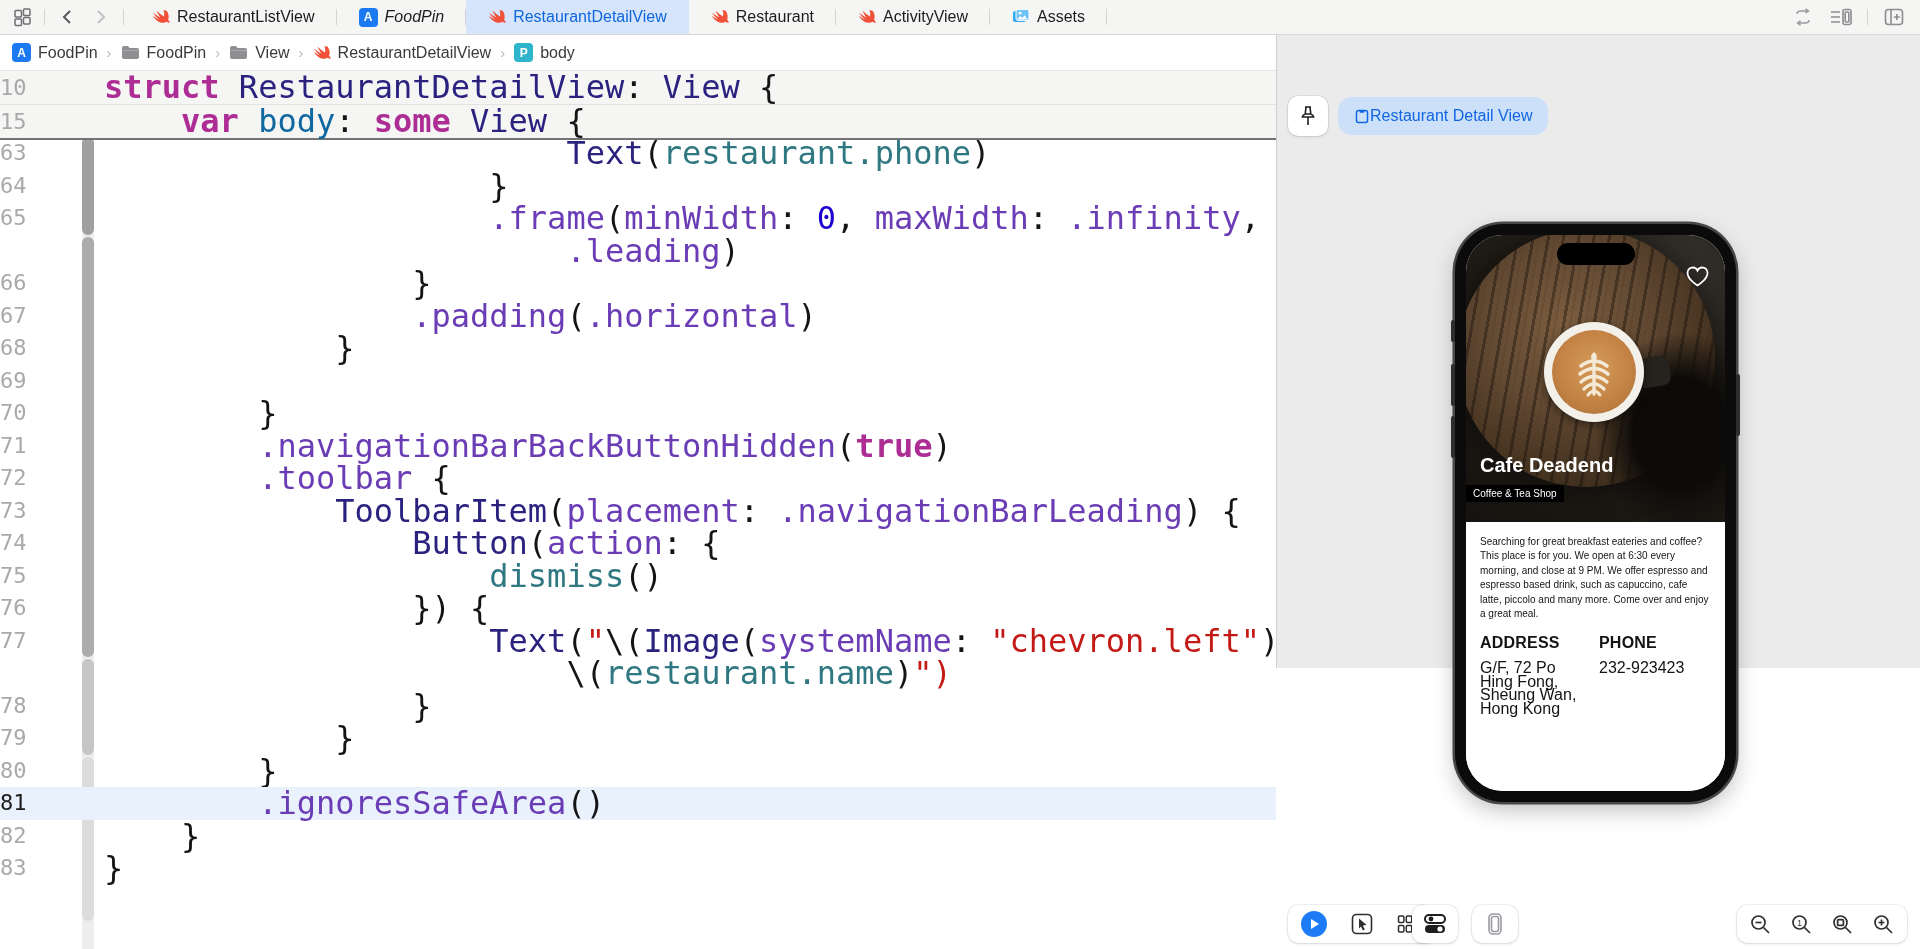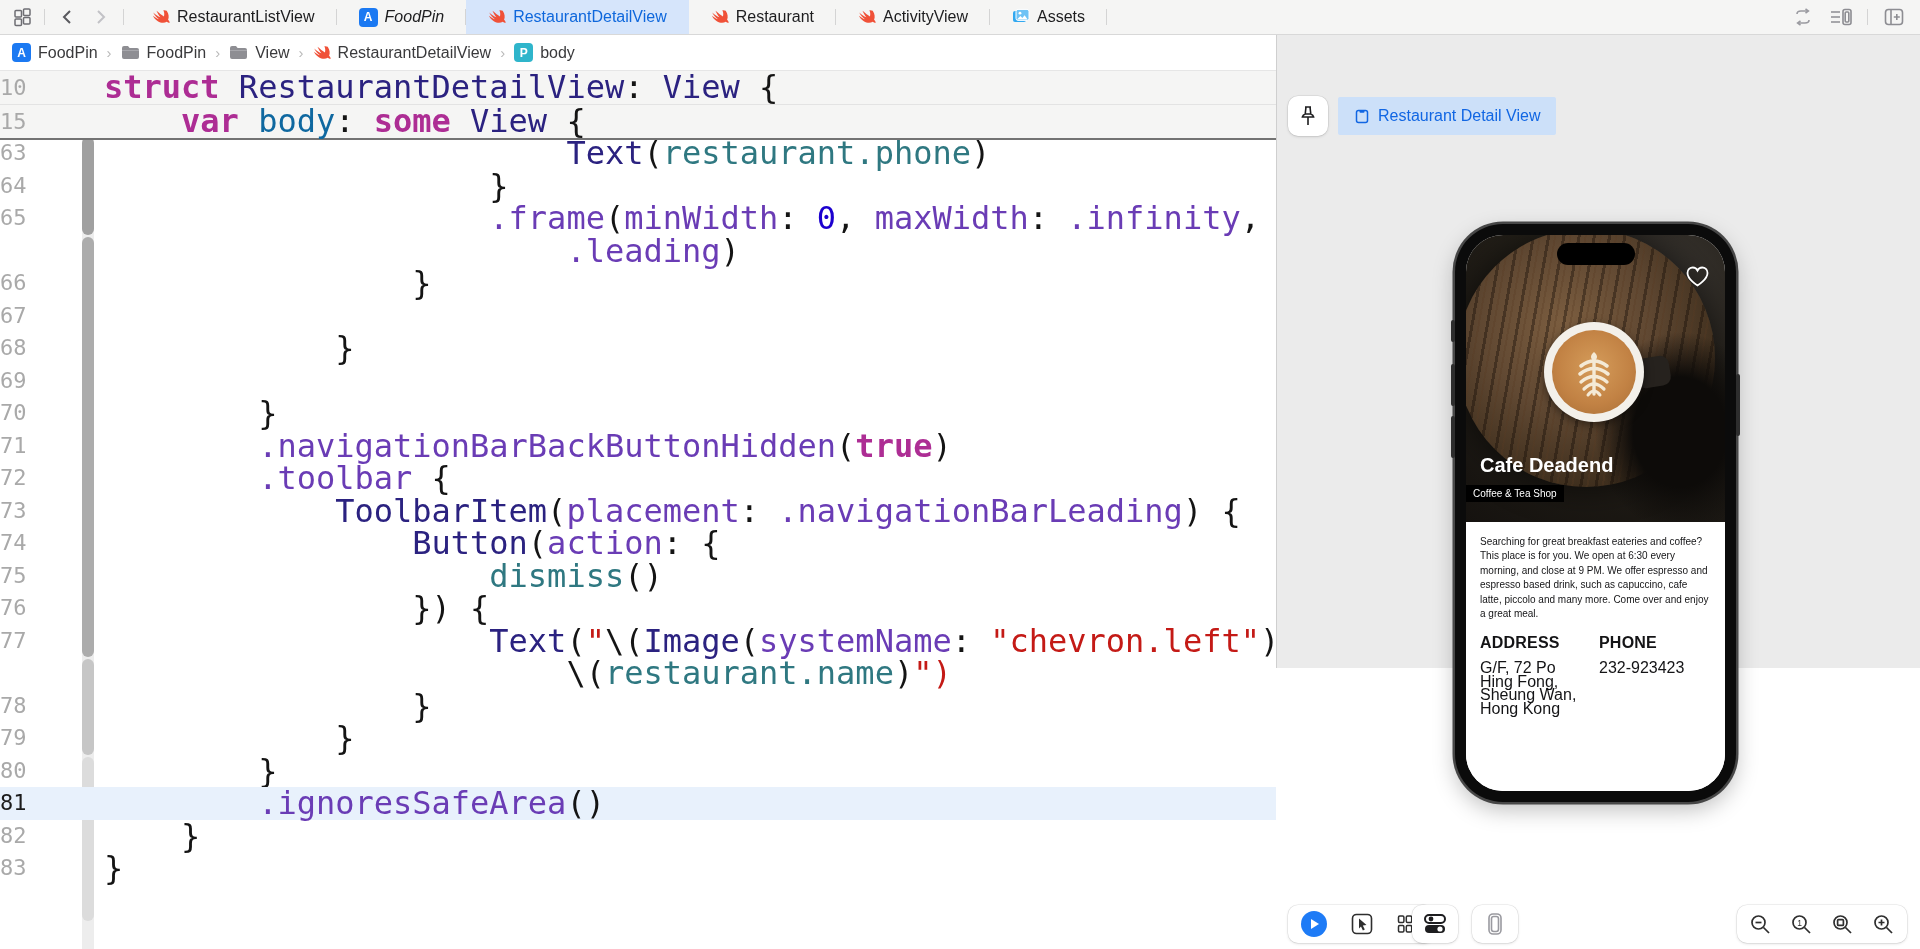--- a/index.html
+++ b/index.html
@@ -44,22 +44,22 @@
   .c-k{color:#AD2D94;font-weight:700}.c-t{color:#2B2280}.c-m{color:#6A3CB5}
   .c-p{color:#2F7881}.c-b{color:#0F68A0}.c-n{color:#1C00CF}.c-s{color:#C41A16}.c-d{color:#141414}
 
   #divider{position:absolute;left:1276px;top:35px;width:1px;bottom:0;background:#CFCFCF;}
 
   
   #canvas{position:absolute;left:1277px;top:35px;width:643px;bottom:0;background:#EBEBEB;}
   .wbtn{background:#fff;border:none;border-radius:10px;
     box-shadow:0 0 0 .5px rgba(0,0,0,.10),0 1px 3px rgba(0,0,0,.12);display:flex;align-items:center;justify-content:center;}
   #pin-btn{position:absolute;left:11px;top:61px;width:40px;height:40px;}
-  #chip{position:absolute;left:61px;top:62px;height:38px;border-radius:2px;background:#CCE0F9;
-    display:flex;align-items:center;gap:8px;padding:0 16px;color:#1166E3;font-size:16px;}
+  #chip{position:absolute;left:61px;top:62px;height:38px;border-radius:14px;background:#CCE0F9;
+    display:flex;align-items:center;padding:0 16px;color:#1166E3;font-size:16px;}
 
   
   #phone{position:absolute;left:178px;top:189px;width:281px;height:578px;background:#0B0B0B;
     border-radius:48px;box-shadow:0 0 0 2.5px #474747, 0 8px 22px rgba(0,0,0,.25);}
   .sidebtn{position:absolute;width:4px;background:#2D2D2D;border-radius:2px;}
   #screen{position:absolute;inset:11px;border-radius:37px;background:#fff;overflow:hidden;}
   #island{position:absolute;left:50%;transform:translateX(-50%);top:8px;width:78px;height:22px;
     background:#000;border-radius:12px;z-index:6;}
   #photo{position:absolute;left:0;top:0;right:0;height:287px;overflow:hidden;
     background:radial-gradient(circle at 72% 18%, #3C3834 0%, #242019 45%, #15120F 100%);}
@@ -283,20 +283,21 @@
           <div class="row">
             <span class="num"></span>
             <span class="codetxt">                        <span class="c-m">.leading</span><span class="c-d">)</span></span>
           </div>
           <div class="row">
             <span class="num">66</span>
             <span class="codetxt">                <span class="c-d">}</span></span>
           </div>
           <div class="row">
             <span class="num">67</span>
+            <span class="codetxt">                <span class="c-m">.padding</span><span class="c-d">(</span><span class="c-m">.horizontal</span><span class="c-d">)</span></span>
           </div>
           <div class="row">
             <span class="num">68</span>
             <span class="codetxt">            <span class="c-d">}</span></span>
           </div>
           <div class="row">
             <span class="num">69</span>
             <span class="codetxt"></span>
           </div>
           <div class="row">

